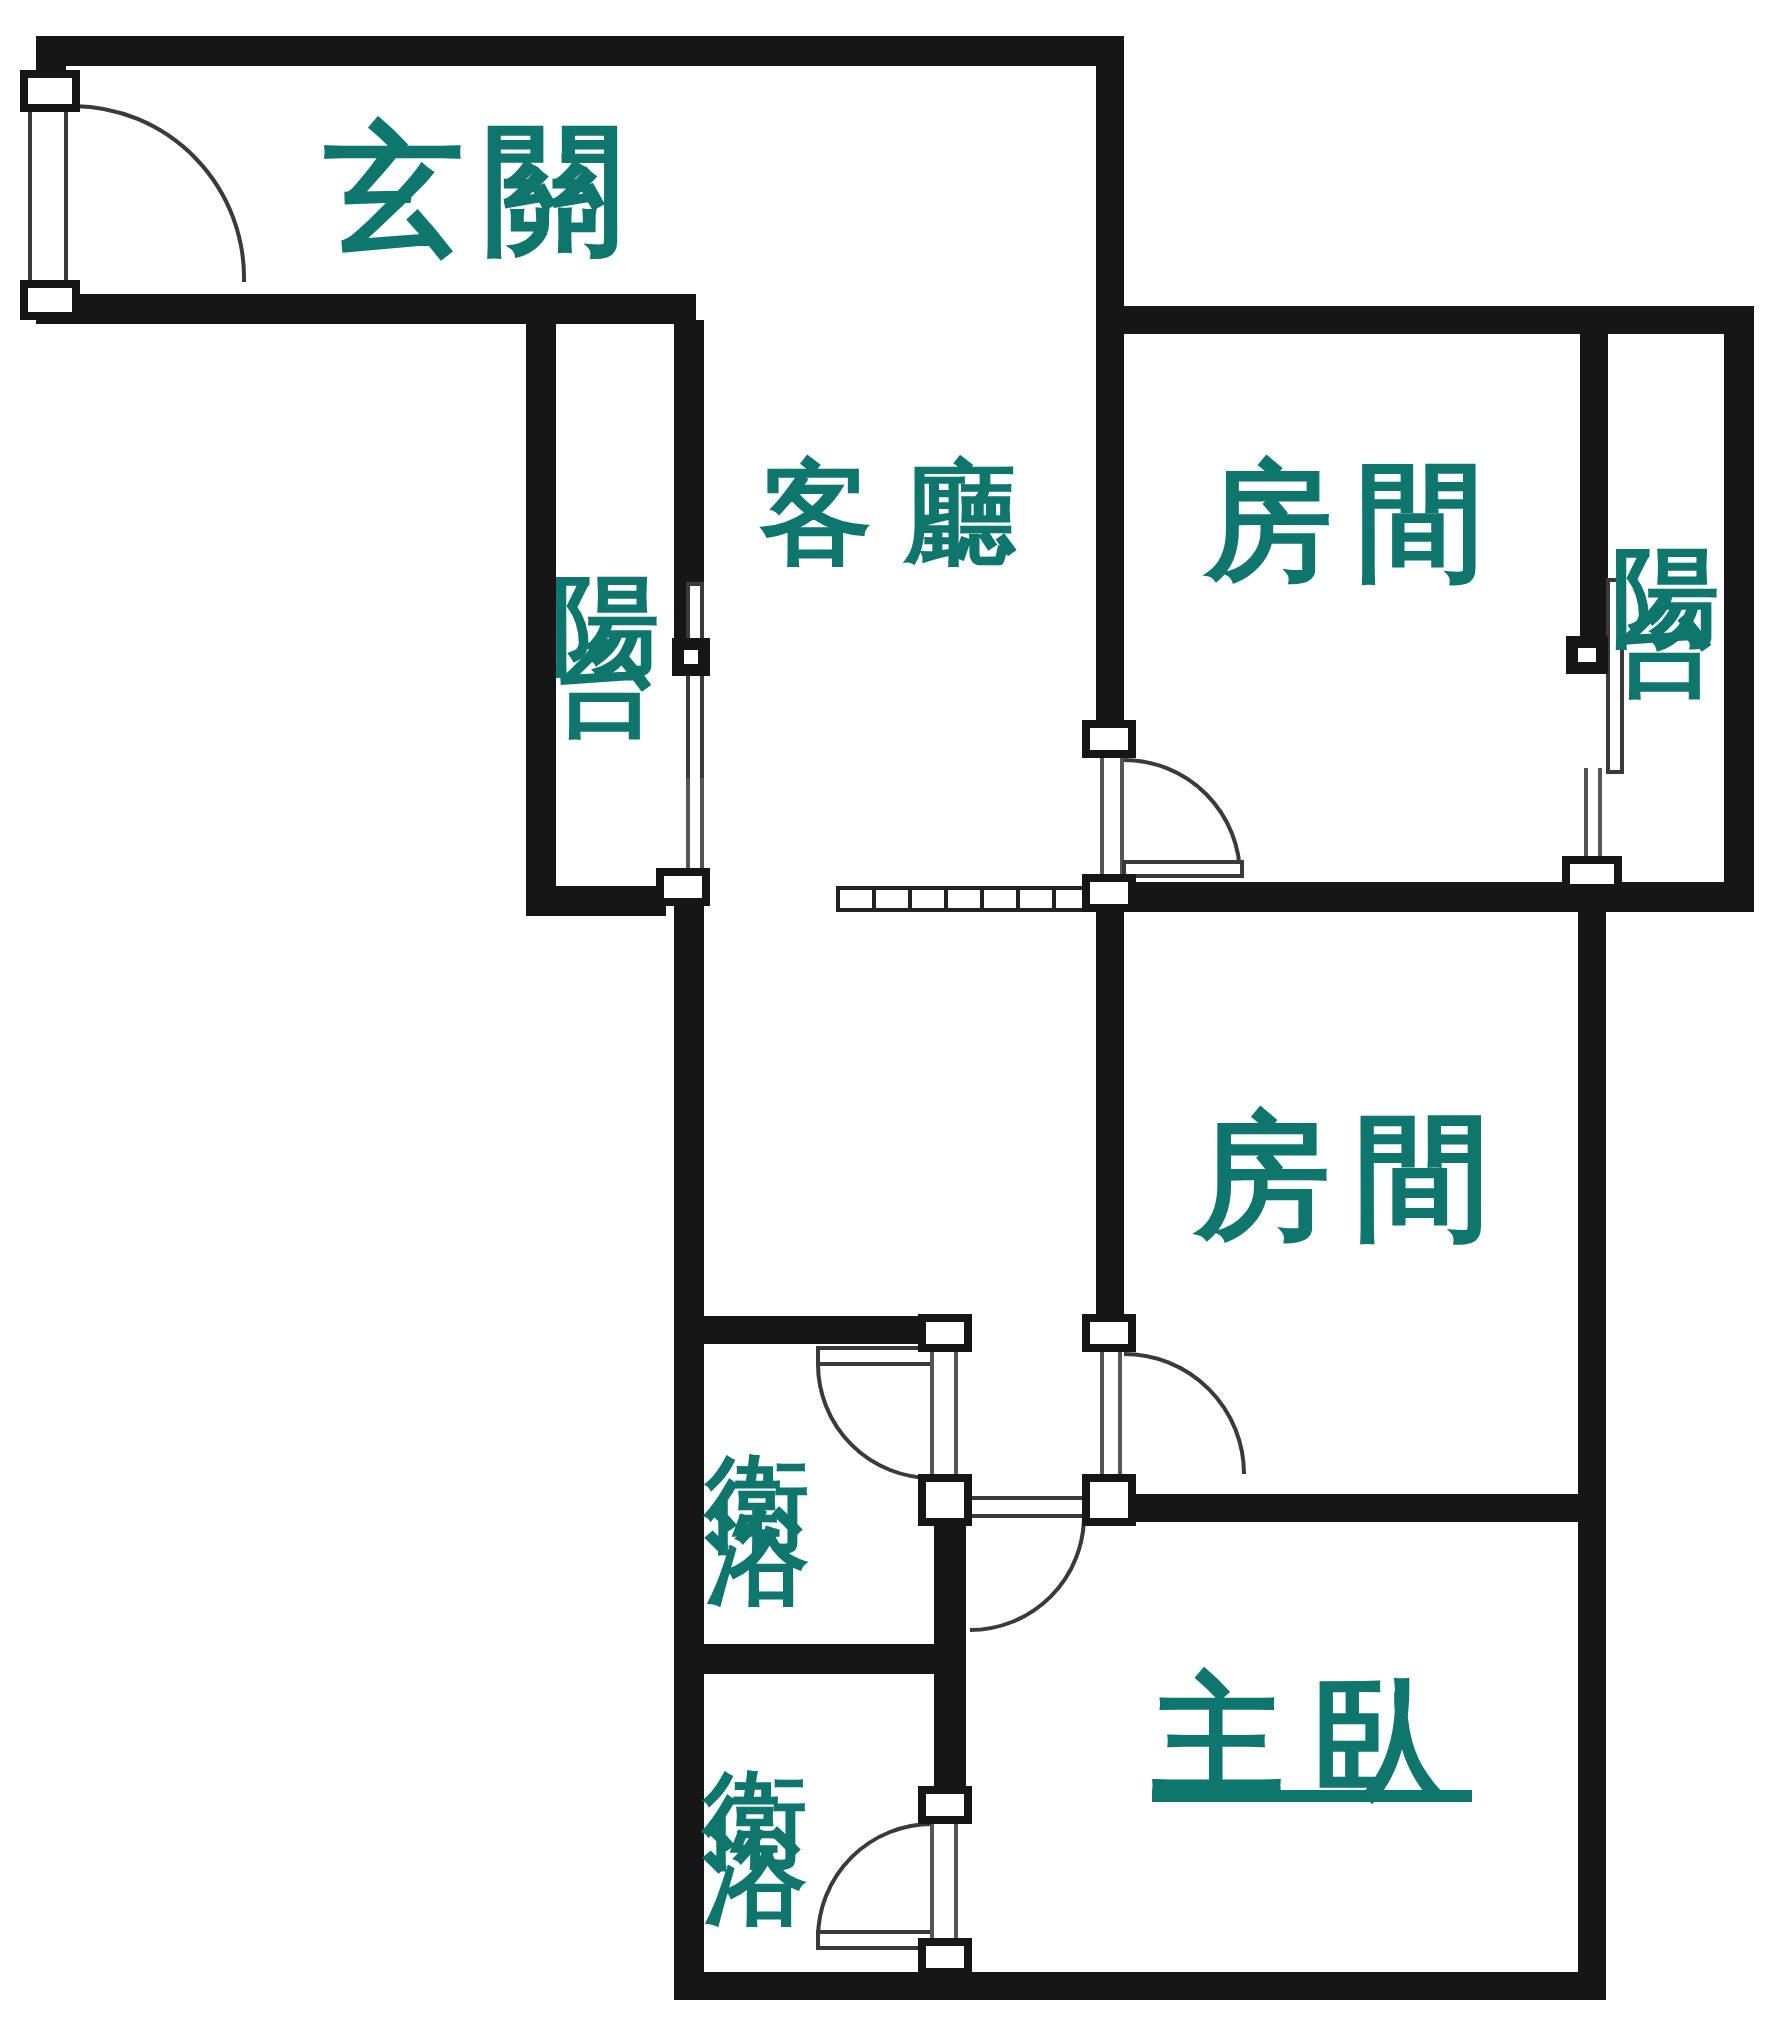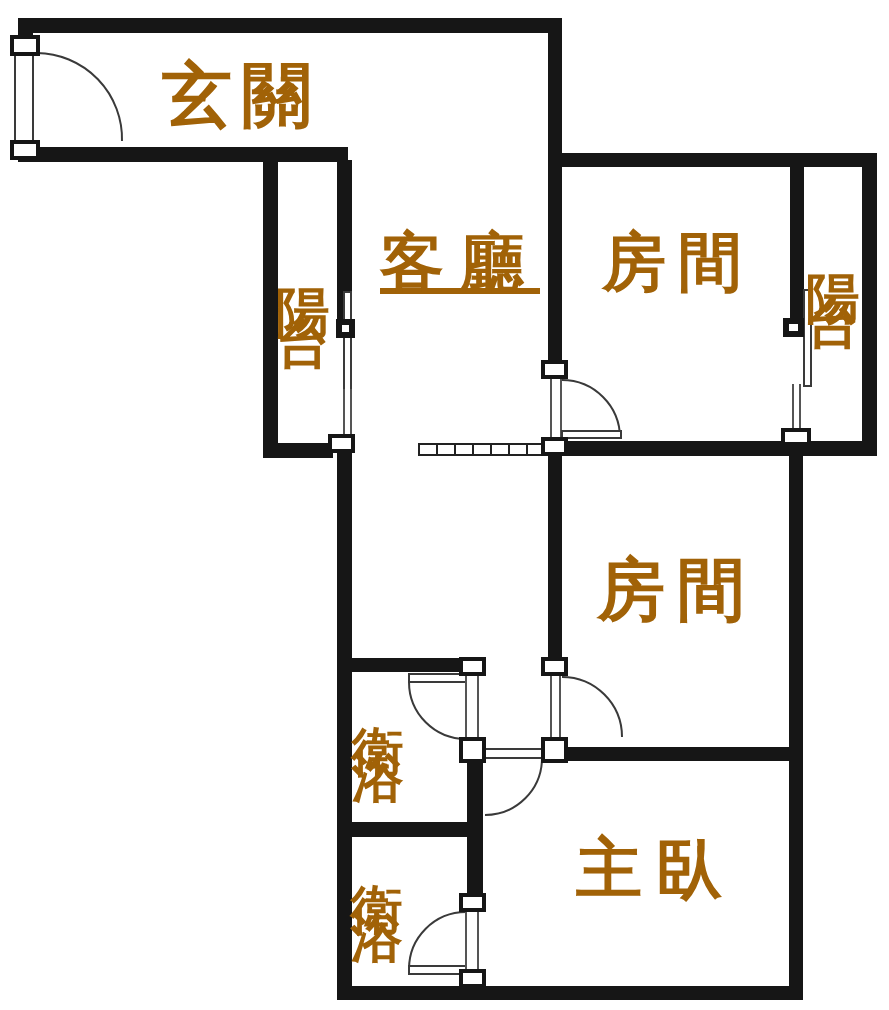--- a/index.html
+++ b/index.html
@@ -9,21 +9,21 @@
     font-family:"DejaVu Sans", sans-serif;
   }
   .wall  { position:absolute; background:#161616; }
   .jamb  { position:absolute; background:#ffffff; border:4px solid #161616; box-sizing:border-box; }
   .jamb.small { border-width:6px; }
   .leaf  { position:absolute; background:#ffffff; border:2px solid #3a3a3a; box-sizing:border-box; }
   .track-v { position:absolute; background:#ffffff; border-left:2px solid #555; border-right:2px solid #555; box-sizing:border-box; }
   .hatch { position:absolute; box-sizing:border-box; border:2px solid #222;
            background:repeating-linear-gradient(90deg,#ffffff 0 16px,#222 16px 18px); }
   .arcs  { position:absolute; left:0; top:0; pointer-events:none; }
-  .label { position:absolute; font-weight:700; color:#a16207; line-height:1; white-space:nowrap; }
+  .label { position:absolute; font-weight:700; color:#0f766e; line-height:1; white-space:nowrap; }
   .label.v { writing-mode:vertical-rl; text-orientation:upright; }
 </style>
 </head>
 <body>
 
 <div id="plan">
 
   <div class="wall" style="left:18px;  top:18px;  width:544px; height:15px;"></div>
   <div class="wall" style="left:18px;  top:18px;  width:15px;  height:22px;"></div>
   <div class="wall" style="left:18px;  top:147px; width:330px; height:15px;"></div>
@@ -79,21 +79,21 @@
   <div class="jamb" style="left:781px; top:428px; width:30px; height:18px;"></div>
   <div class="jamb" style="left:541px; top:657px; width:27px; height:19px;"></div>
   <div class="jamb" style="left:541px; top:737px; width:27px; height:26px;"></div>
   <div class="jamb" style="left:459px; top:657px; width:27px; height:19px;"></div>
   <div class="jamb" style="left:459px; top:737px; width:27px; height:26px;"></div>
   <div class="jamb" style="left:459px; top:893px; width:27px; height:19px;"></div>
   <div class="jamb" style="left:459px; top:969px; width:27px; height:19px;"></div>
 
   <div class="label" style="left:162px; top:60px;  font-size:70px; letter-spacing:10px;">玄關</div>
   <div class="label v" style="left:276px; top:246px; font-size:54px; letter-spacing:26px;">陽台</div>
-  <div class="label" style="left:380px; top:230px; font-size:64px; letter-spacing:16px;text-decoration:underline;">客廳</div>
+  <div class="label" style="left:380px; top:230px; font-size:56px; letter-spacing:16px;">客廳</div>
   <div class="label" style="left:602px; top:230px; font-size:64px; letter-spacing:12px;">房間</div>
   <div class="label v" style="left:806px; top:232px; font-size:54px; letter-spacing:20px;">陽台</div>
   <div class="label" style="left:597px; top:556px; font-size:68px; letter-spacing:12px;">房間</div>
   <div class="label v" style="left:352px; top:684px; font-size:52px; letter-spacing:26px;">衛浴</div>
   <div class="label v" style="left:351px; top:842px; font-size:52px; letter-spacing:28px;">衛浴</div>
-  <div class="label" style="left:576px; top:836px; font-size:66px; letter-spacing:14px;">主臥</div>
+  <div class="label" style="left:576px; top:836px; font-size:66px; letter-spacing:14px;text-decoration:underline;">主臥</div>
 
 </div>
 
 </body></html>

